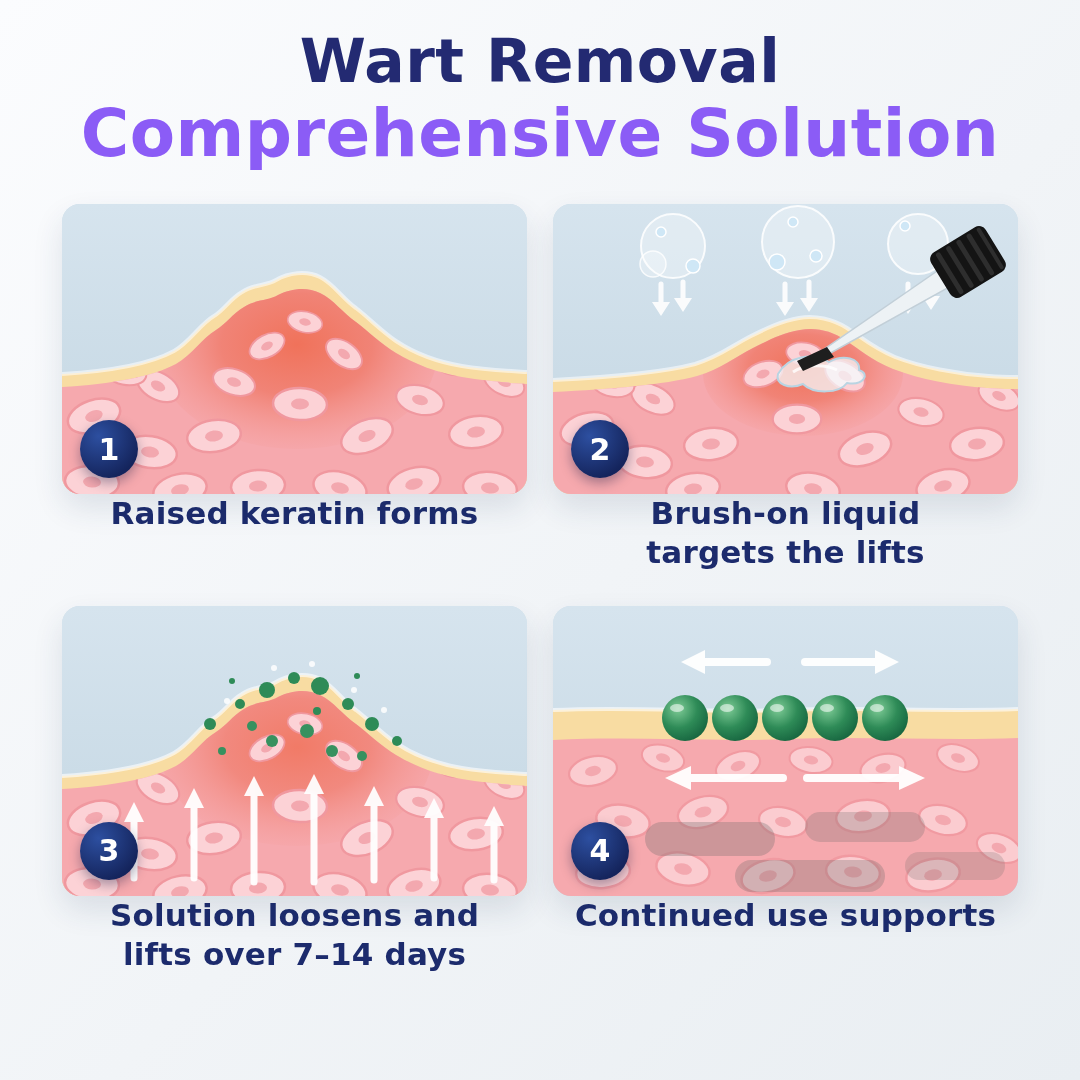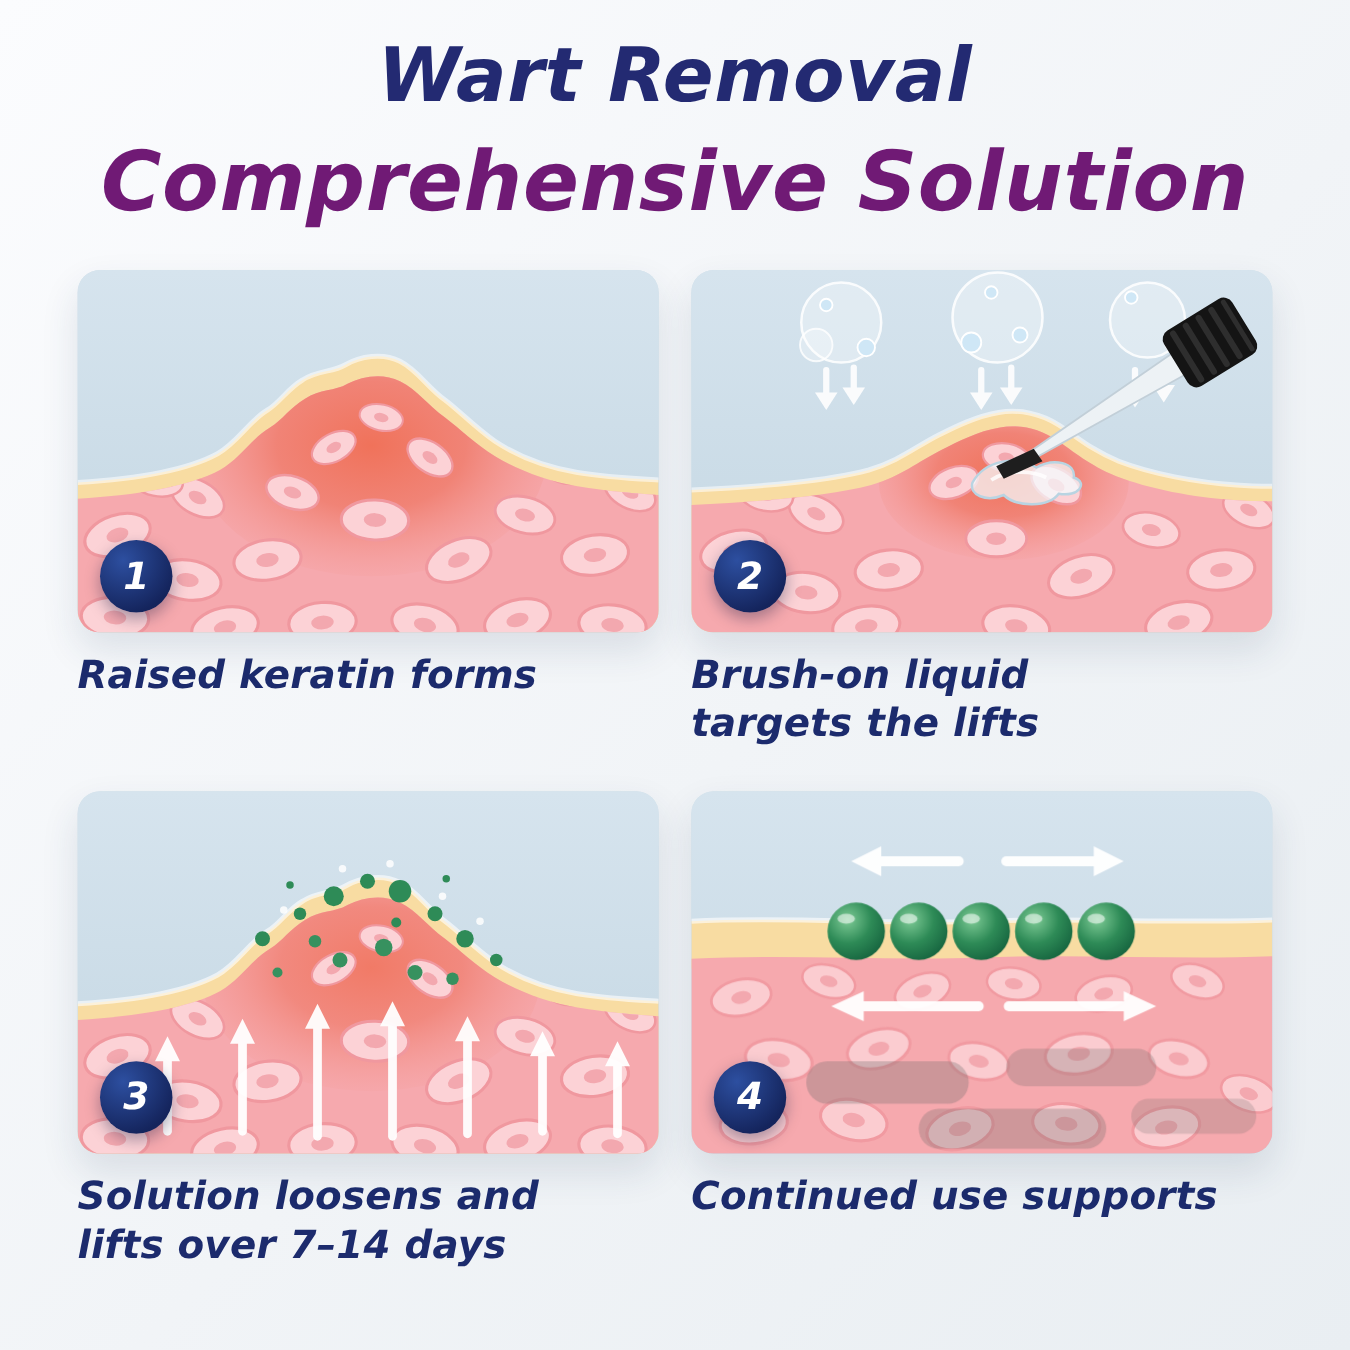--- a/index.html
+++ b/index.html
@@ -2,24 +2,24 @@
 <html><head>
 <meta charset="utf-8">
 <style>
   * { margin:0; padding:0; box-sizing:border-box; }
   html,body { width:1080px; height:1080px; }
   body {
     font-family: "DejaVu Sans", "Liberation Sans", sans-serif;
     background: linear-gradient(135deg, #fbfcfe 0%, #f1f4f7 55%, #e9eef2 100%);
     overflow:hidden;
   }
-  .page { width:1080px; height:954px; position:relative;font-style:italic; }
+  .page { width:1080px; height:954px; position:relative; }
   header { text-align:center; padding-top:30px; }
   .title-1 { font-size:60px; font-weight:bold; color:#232a72; letter-spacing:.5px; line-height:1.05; }
-  .title-2 { font-size:66px; font-weight:bold; color:#701a75; letter-spacing:.5px; line-height:1.05; margin-top:18px; }
+  .title-2 { font-size:66px; font-weight:bold; color:#8b5cf6; letter-spacing:.5px; line-height:1.05; margin-top:6px; }
   .grid {
     display:grid; grid-template-columns:465px 465px;
     column-gap:26px; row-gap:34px;
     justify-content:center; margin-top:36px;
   }
   .step { width:465px; }
   .panel {
     position:relative; width:465px; height:290px;
     border-radius:18px; overflow:hidden;
     box-shadow:0 14px 30px rgba(30,60,90,.12);
@@ -28,21 +28,21 @@
   .panel svg { display:block; width:100%; height:100%; }
   .badge {
     position:absolute; left:18px; bottom:16px;
     width:58px; height:58px; border-radius:50%;
     background:radial-gradient(circle at 32% 28%, #2d4fa0, #14245c 75%);
     color:#fff; display:flex; align-items:center; justify-content:center;
     font-size:30px; font-weight:bold;
     box-shadow:0 5px 12px rgba(10,20,60,.35);
   }
   .caption {
-    text-align:left; margin-top:15px;
+    text-align:center; 
     font-size:31px; font-weight:bold; color:#1c2b6d;
     line-height:1.25; letter-spacing:.2px;
   }
 </style>
 </head>
 <body>
 
 <svg width="0" height="0" style="position:absolute" aria-hidden="true">
   <defs>
     <g id="cell">

